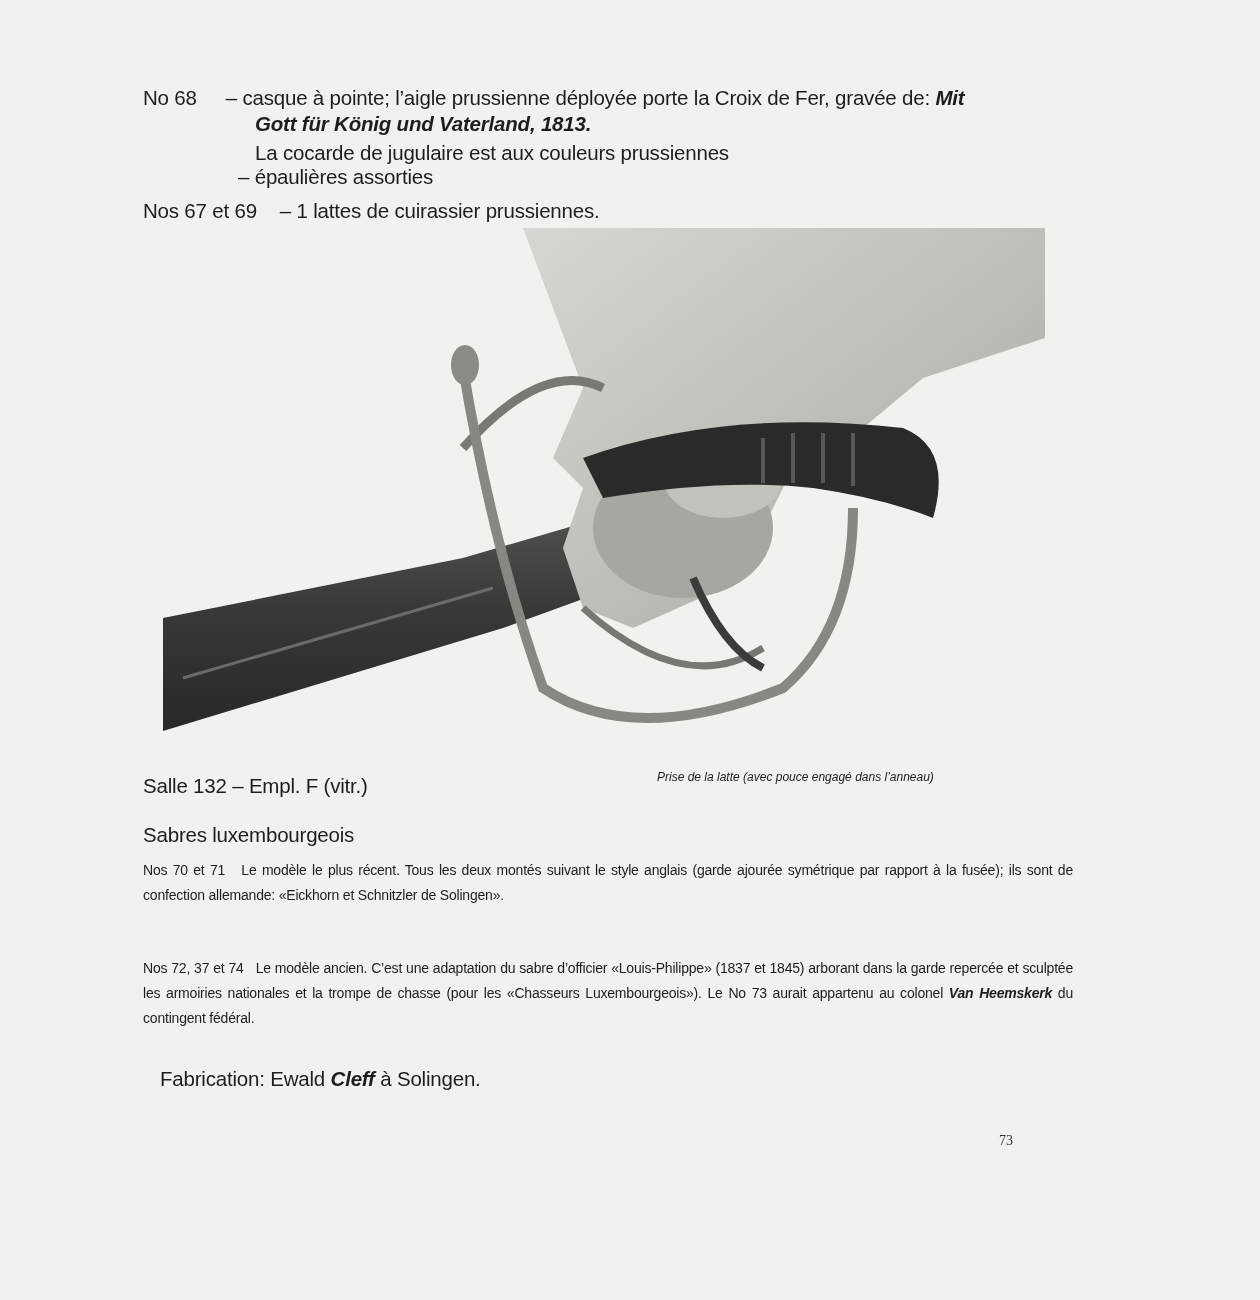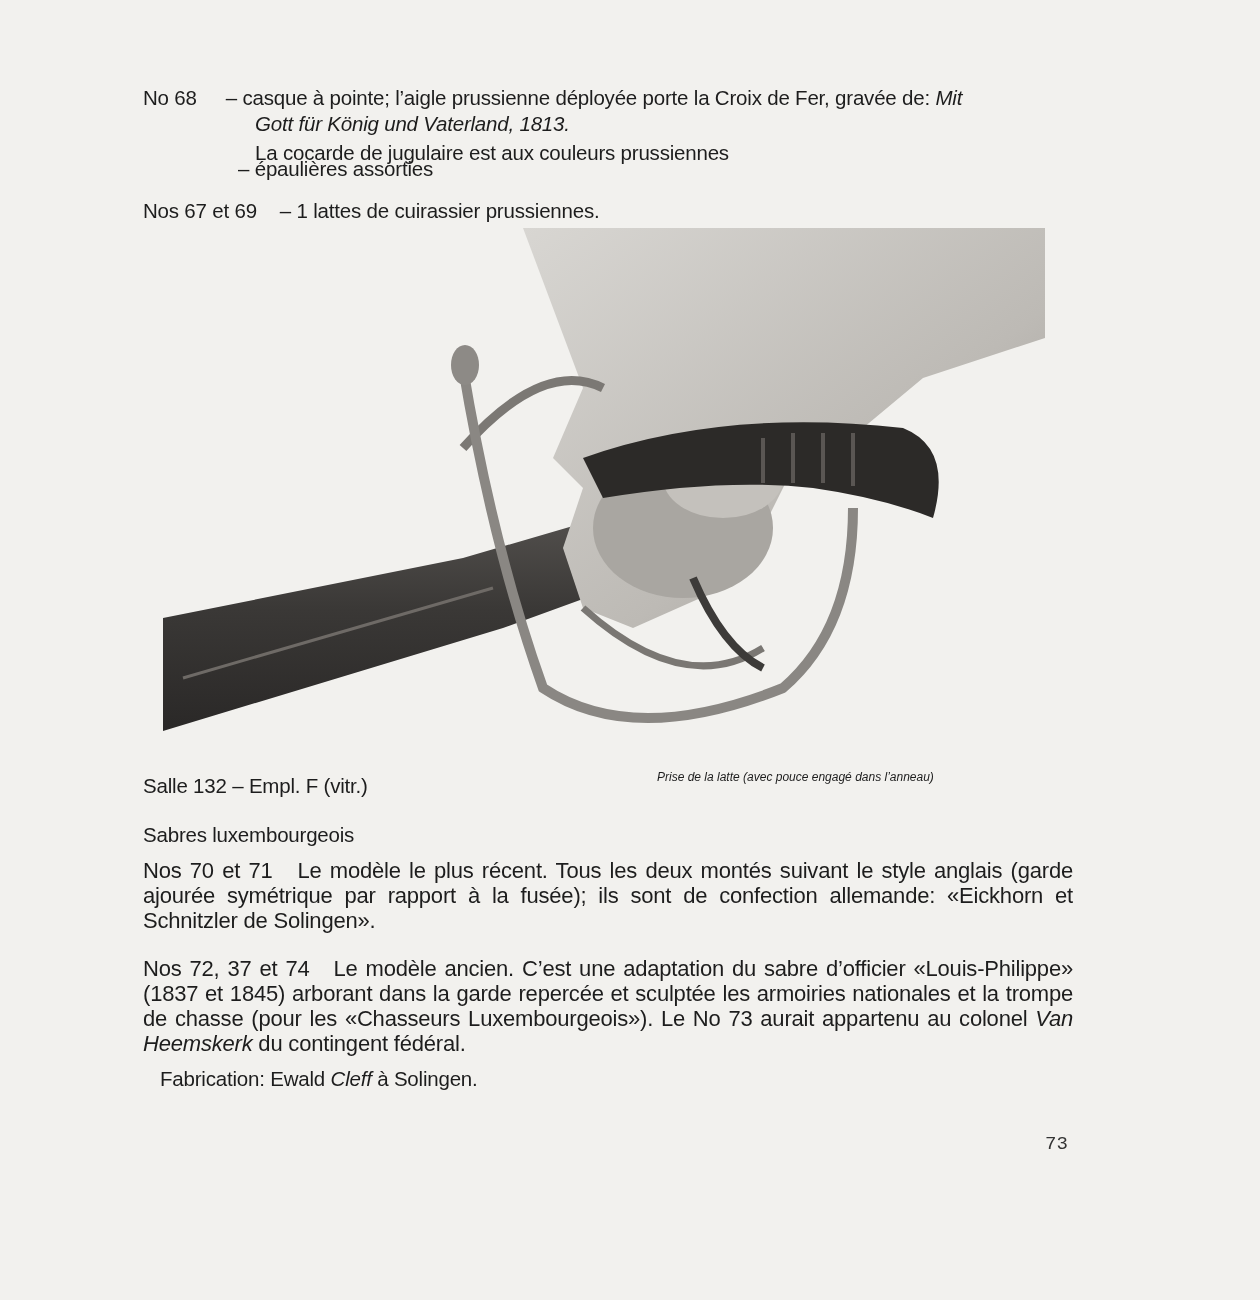--- a/index.html
+++ b/index.html
@@ -1,43 +1,43 @@
 <!DOCTYPE html>
 <html><head>
 <meta charset="utf-8">
 <style>
   html, body { margin:0; padding:0; }
   body {
     width:1260px; height:1300px; background:#f2f1ee; position:relative; overflow:hidden;
     font-family:"Liberation Sans", "DejaVu Sans", sans-serif; color:#1d1d1d;
   }
   .line { position:absolute; font-size:20.5px; white-space:nowrap; letter-spacing:-0.2px; }
-  .it { font-style:italic; }
-  .justify { position:absolute; font-size:22px; line-height:25px; text-align:justify; width:930px; left:143px; letter-spacing:-0.2px; }
+  .it { font-style:italic;font-weight:bold; }
+  .justify { position:absolute; font-size:14px; line-height:25px; text-align:justify; width:930px; left:143px; letter-spacing:-0.2px; }
   .caption { position:absolute; font-size:12px; font-style:italic; left:657px; top:770px; }
-  .pagenum { position:absolute; left:1045px; top:1133px; font-family:Liberation Mono, monospace; font-size:19px; color:#333; }
+  .pagenum { position:absolute; left:999px; top:1133px; font-family:Liberation Serif, serif; font-size:14px; color:#333; }
   .photo { position:absolute; left:163px; top:228px; width:882px; height:503px; background:#f2f1ee; overflow:hidden; }
   .ghost { position:absolute; color:#000; opacity:0.06; font-size:15px; }
 </style>
 </head>
 <body>
 
 <div class="ghost" style="left:143px;top:110px;width:930px;line-height:24px;">
   &nbsp;
 </div>
 
 <div class="line" style="left:143px;top:86px;">
   <span>No 68</span>
   <span style="display:inline-block;width:18px"></span>
   <span>–</span>
   <span>casque à pointe; l’aigle prussienne déployée porte la Croix de Fer, gravée de: </span><span class="it">Mit</span>
 </div>
 <div class="line it" style="left:255px;top:112px;text-align:right;">Gott für König und Vaterland, 1813.</div>
 <div class="line" style="left:255px;top:141px;">La cocarde de jugulaire est aux couleurs prussiennes</div>
-<div class="line" style="left:238px;top:157px;">– épaulières assorties</div>
+<div class="line" style="left:238px;top:165px;">– épaulières assorties</div>
 
 <div class="line" style="left:143px;top:199px;">
   <span>Nos 67 et 69</span>
   <span style="display:inline-block;width:12px"></span>
   <span>–</span>
   <span>1 lattes de cuirassier prussiennes.</span>
 </div>
 
 <div class="photo">
   <svg width="882" height="503" viewBox="0 0 882 503">

